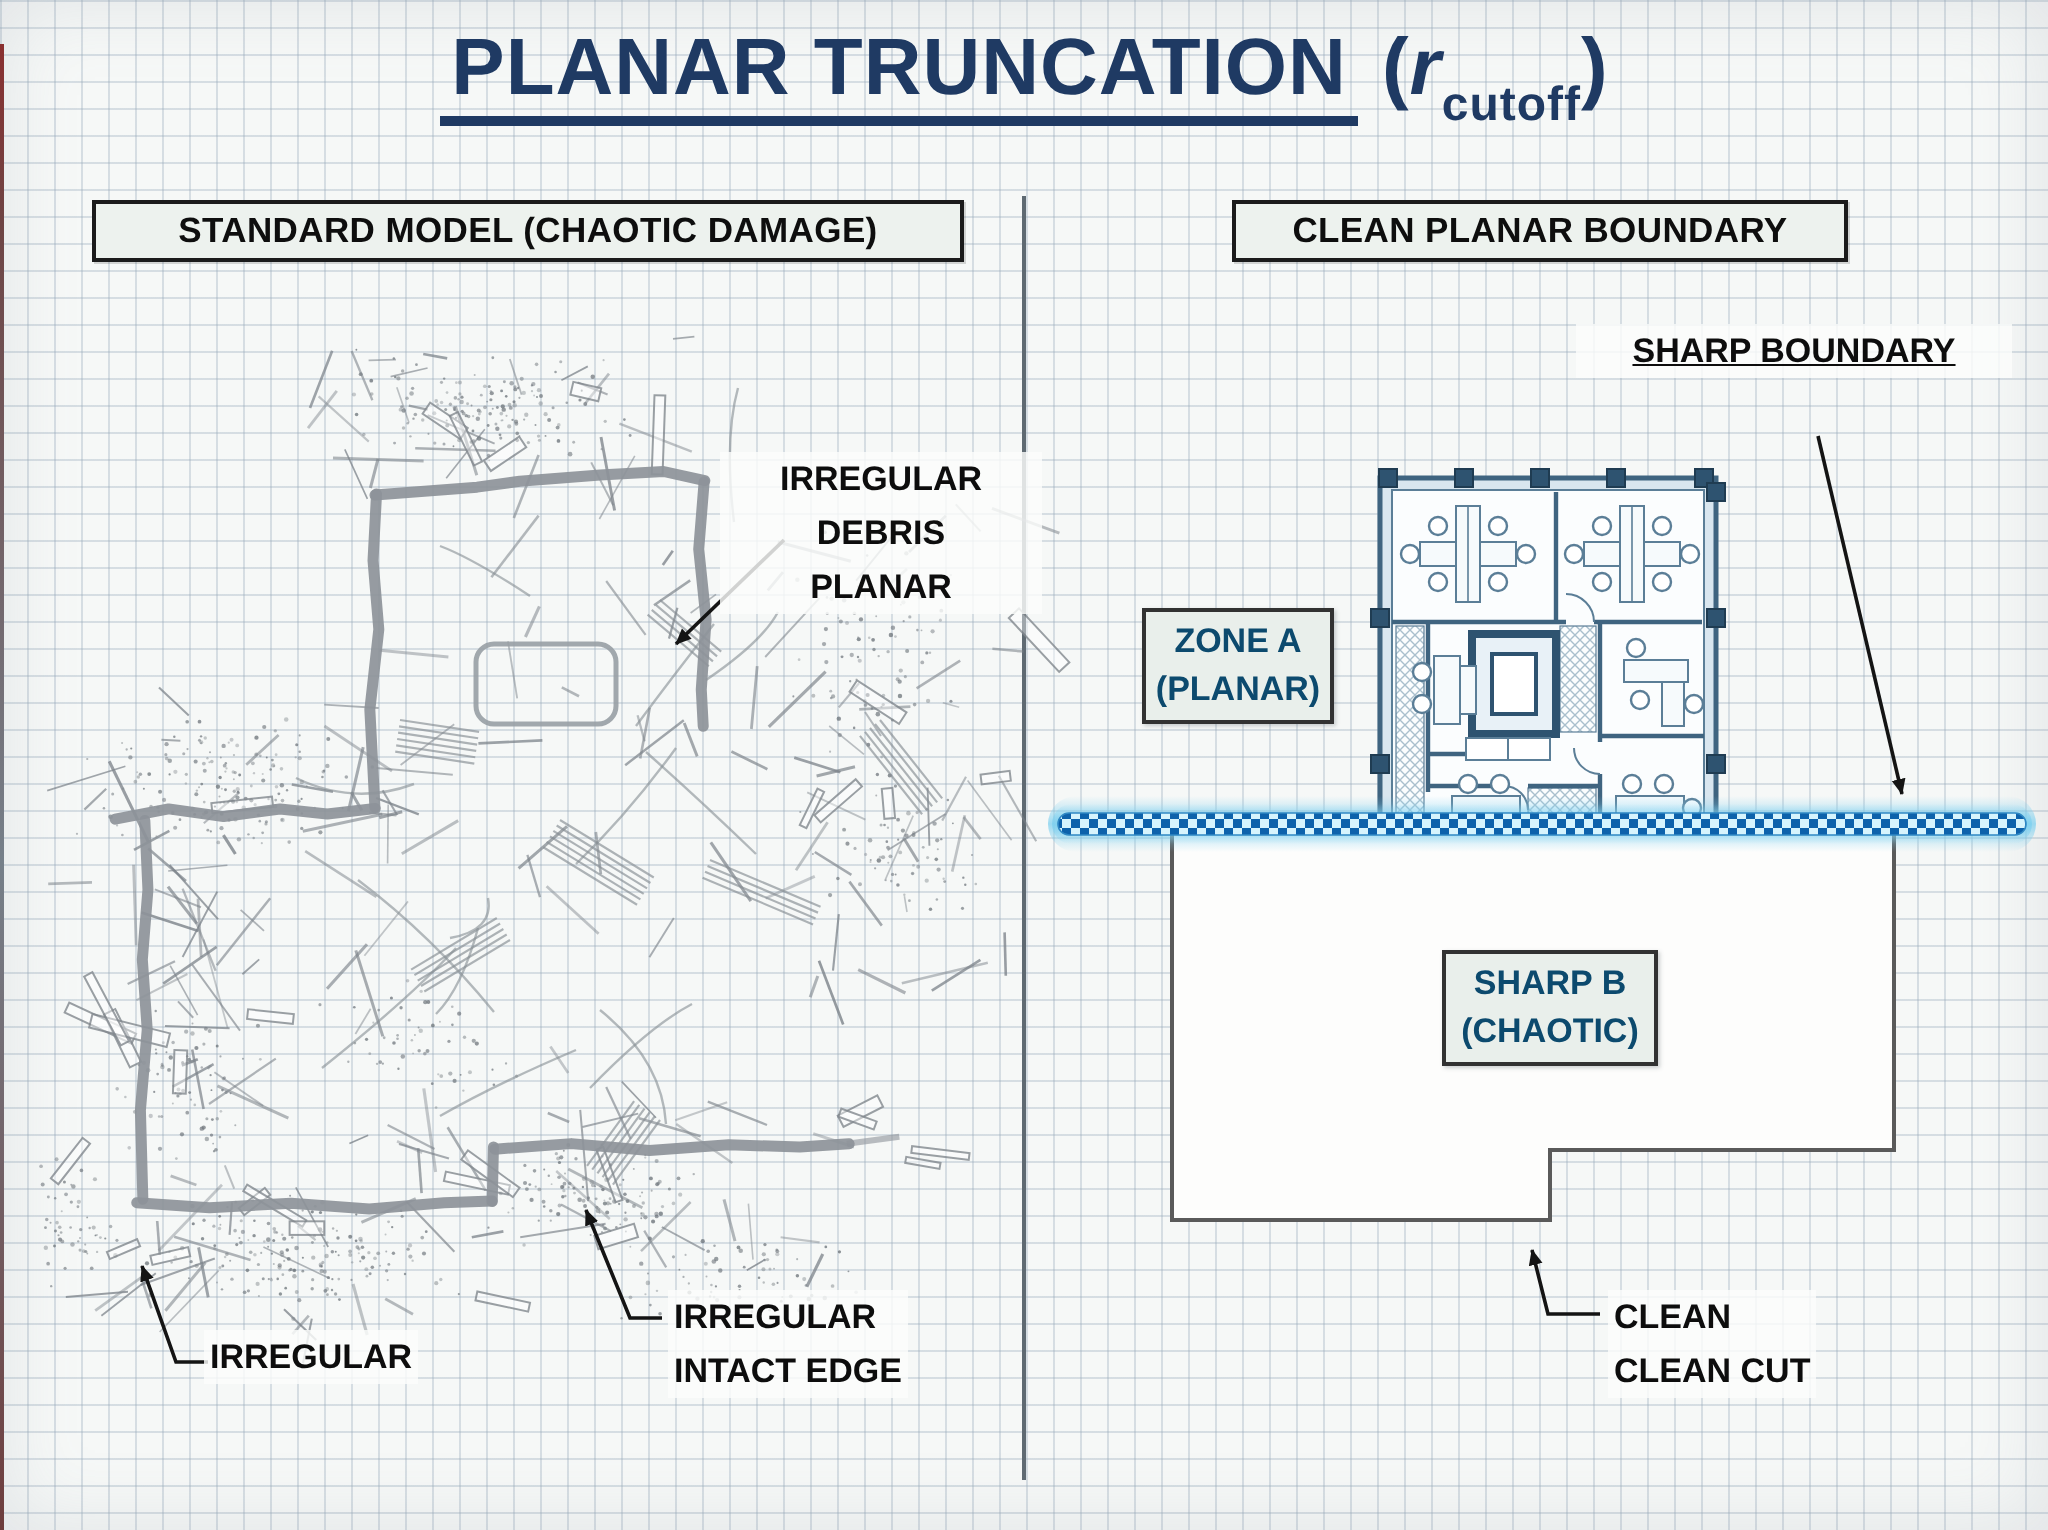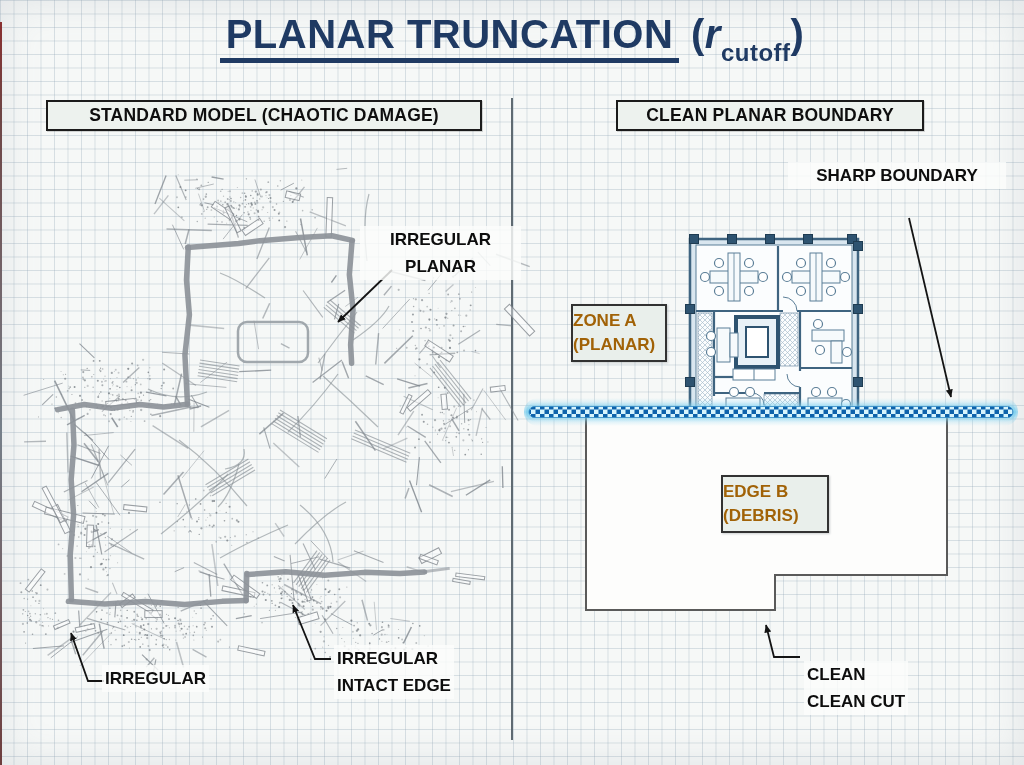--- a/index.html
+++ b/index.html
@@ -24,22 +24,22 @@
     color:#0e0e0e;font-weight:bold;font-size:17.5px;text-align:center;line-height:27px;
     height:27px;letter-spacing:.2px;box-shadow:1px 1px 0 rgba(0,0,0,.15);}
   .ph-left{left:46px;top:100px;width:432px;}
   .ph-right{left:616px;top:100px;width:304px;}
   .divider{position:absolute;left:511px;top:98px;width:2px;height:642px;background:#5f6a72;}
   svg.layer{position:absolute;left:0;top:0;pointer-events:none;}
   .lbl{position:absolute;color:#0d0d0d;font-weight:bold;font-size:17px;line-height:27px;
     background:rgba(251,252,251,.82);padding:0 3px;}
   .lbl.center{text-align:center;}
   .lbl div{white-space:nowrap;}
-  .zone-box{position:absolute;border:2px solid #323232;background:#e9efeb;
-    font-weight:bold;font-size:17px;color:#a16207;line-height:24px;padding-top:3px;
+  .zone-box{position:absolute;border:2px solid #323232;background:#e9efeb;text-align:center;
+    font-weight:bold;font-size:17px;color:#0c4a6e;line-height:24px;padding-top:3px;
     box-shadow:1px 1px 2px rgba(60,70,80,.25);}
   .param-line{font-size:16.5px;font-weight:bold;}
   .param-line i{font-style:italic;font-size:18px;}
   .param-line sub{font-size:12px;position:relative;top:2px;}
 </style>
 </head>
 <body>
 
 <div class="stage">
 
@@ -1452,42 +1452,43 @@
       </defs>
       <polyline points="392,270 338,322" fill="none" stroke="#141414" stroke-width="1.8" marker-end="url(#ah)"></polyline>
       <polyline points="104,681 88,681 71,633" fill="none" stroke="#141414" stroke-width="1.8" marker-end="url(#ah)"></polyline>
       <polyline points="331,659 315,659 293,605" fill="none" stroke="#141414" stroke-width="1.8" marker-end="url(#ah)"></polyline>
       <polyline points="909,218 951,397" fill="none" stroke="#141414" stroke-width="1.8" marker-end="url(#ah)"></polyline>
       <polyline points="800,657 774,657 766,625" fill="none" stroke="#141414" stroke-width="1.8" marker-end="url(#ah)"></polyline>
     </svg>
 
   <div class="lbl center" style="left:360px;top:226px;width:155px;">
     <div>IRREGULAR</div>
+    <div>DEBRIS</div>
     <div>PLANAR</div>
   </div>
   <div class="lbl" style="left:102px;top:665px;">
     <div>IRREGULAR</div>
   </div>
   <div class="lbl" style="left:334px;top:645px;">
     <div>IRREGULAR</div>
     <div>INTACT EDGE</div>
   </div>
 
-  <div class="lbl center" style="left:788px;top:162px;width:212px;">
+  <div class="lbl center" style="left:788px;top:162px;width:212px;text-decoration:underline;">
     <div>SHARP BOUNDARY</div>
   </div>
 
   <div class="zone-box" style="left:571px;top:304px;width:92px;height:51px;">
     <div>ZONE A</div>
     <div>(PLANAR)</div>
   </div>
 
   <div class="zone-box" style="left:721px;top:475px;width:104px;height:51px;">
-    <div>EDGE B</div>
-    <div>(DEBRIS)</div>
+    <div>SHARP B</div>
+    <div>(CHAOTIC)</div>
   </div>
 
-  <div class="lbl" style="left:804px;top:645px;margin-top:16px;">
+  <div class="lbl" style="left:804px;top:645px;">
     <div>CLEAN</div>
     <div>CLEAN CUT</div>
   </div>
 
 </div>
 
 </body></html>

